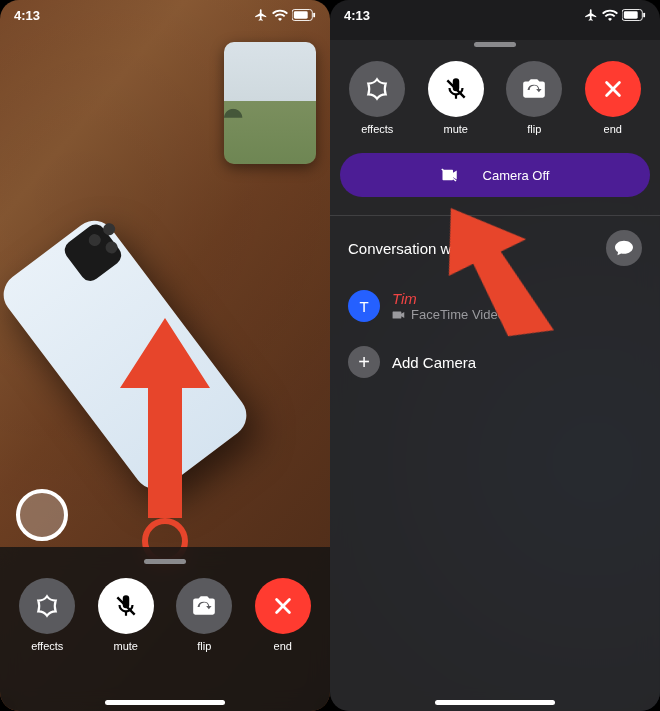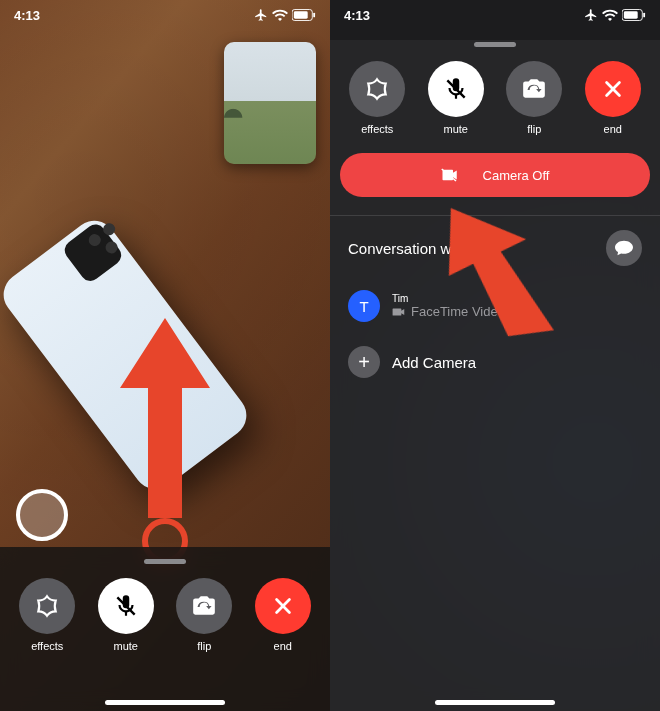--- a/index.html
+++ b/index.html
@@ -1,18 +1,18 @@
 <!DOCTYPE html>
 <html><head>
 <meta charset="utf-8">
 <style>
   * { box-sizing: border-box; margin: 0; padding: 0; }
   html, body { width: 660px; height: 711px; font-family: -apple-system, "Helvetica Neue", Arial, sans-serif; background:#000; overflow:hidden; }
   .container { display:flex; width:660px; height:711px; }
-  .panel { position:relative; width:362px; height:711px; overflow:hidden; }
+  .panel { position:relative; width:362px; height:711px; overflow:hidden;border-radius:19px; }
 
   
   .status-bar { position:absolute; top:0; left:0; right:0; height:30px; display:flex; align-items:center; justify-content:space-between; padding:0 14px; color:#fff; font-size:13px; font-weight:600; z-index:50; }
   .status-right { display:flex; align-items:center; gap:4px; }
   .status-right svg { display:block; }
 
   
   .left-bg { position:absolute; inset:0; background:
       radial-gradient(circle at 30% 30%, rgba(0,0,0,0.08), transparent 60%),
       linear-gradient(130deg, #7a4a2a 0%, #8a5a34 20%, #6d3f22 45%, #5a331c 70%, #4a2a17 100%);
@@ -49,28 +49,28 @@
   .ctrl-circle.red { background:#ff3b30; }
   .ctrl-circle svg { display:block; }
   .home-ind { position:absolute; bottom:6px; left:50%; transform:translateX(-50%); width:120px; height:5px; background:#fff; border-radius:3px; }
 
   
   .right-bg { position:absolute; inset:0; background:
      radial-gradient(circle at 80% 65%, rgba(60,120,200,0.35), transparent 55%),
      #1c1c1e; }
   .sheet { position:absolute; left:0; right:0; top:40px; bottom:0; background:rgba(40,40,42,0.88); backdrop-filter:blur(12px); }
   .pill-row { display:flex; justify-content:space-around; padding:0 10px; margin-top:14px; gap:10px;}
-  .pill { flex:1; height:44px; border-radius:22px; background:#ef4444; display:flex; align-items:center; justify-content:center; gap:24px; color:#fff; font-size:13px; }
+  .pill { flex:1; height:44px; border-radius:22px; background:#4c1d95; display:flex; align-items:center; justify-content:center; gap:24px; color:#fff; font-size:13px; }
   .divider { height:1px; background:rgba(255,255,255,0.12); margin:18px 0 0; }
   .conv-header { display:flex; align-items:center; justify-content:space-between; padding:14px 18px; color:#fff; font-size:15px; }
   .bubble { width:36px; height:36px; border-radius:50%; background:#5b5b5f; display:flex; align-items:center; justify-content:center; }
   .person-row { display:flex; align-items:center; gap:12px; padding:10px 18px; color:#fff; }
   .avatar { width:32px; height:32px; border-radius:50%; background:#2560ff; color:#fff; display:flex; align-items:center; justify-content:center; font-size:15px; font-weight:500; }
   .person-info { display:flex; flex-direction:column; }
-  .person-name { font-size:10px; color:#ffffff; }
+  .person-name { font-size:15px; color:#ef4444;font-style:italic; }
   .person-sub { font-size:13px; color:#9a9a9e; display:flex; align-items:center; gap:5px; }
   .add-row { display:flex; align-items:center; gap:12px; padding:14px 18px; color:#fff; font-size:15px; }
   .add-ico { width:32px; height:32px; border-radius:50%; background:#5b5b5f; display:flex; align-items:center; justify-content:center; font-size:20px; }
 
   
   .big-arrow { position:absolute; left:115px; top:195px; transform:rotate(-20deg); pointer-events:none; }
 </style>
 </head>
 <body>
 

